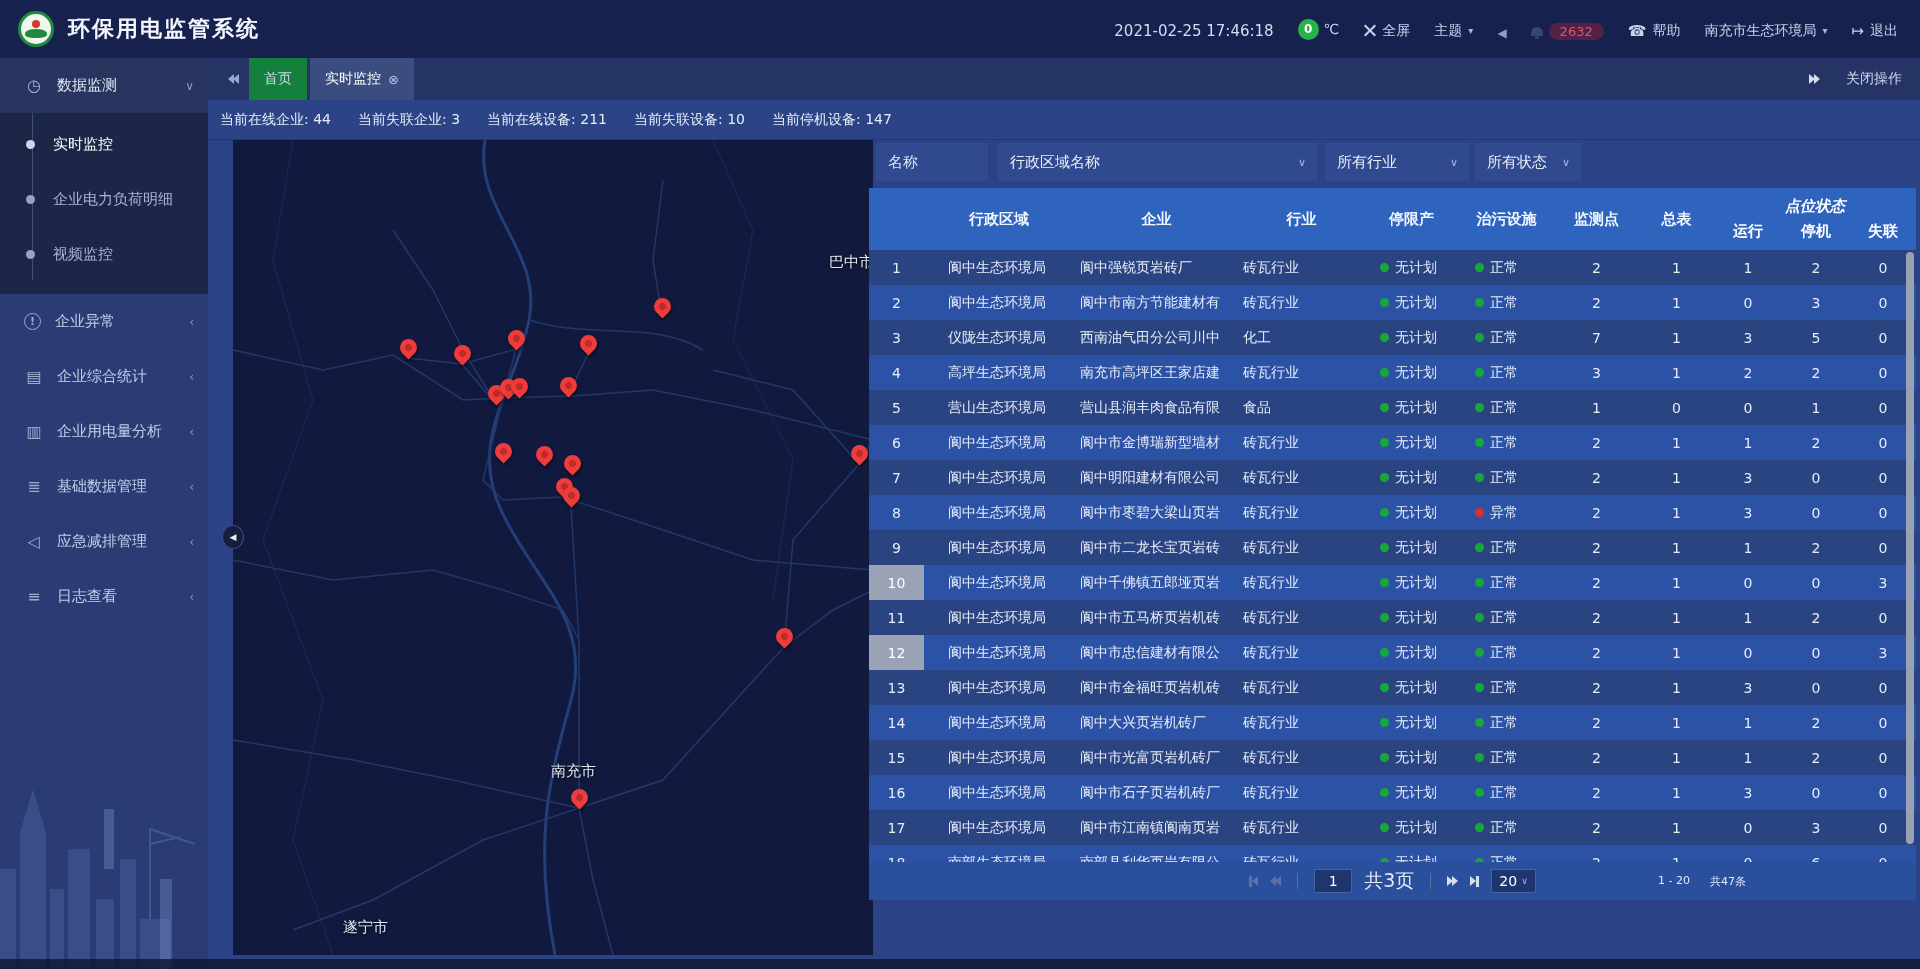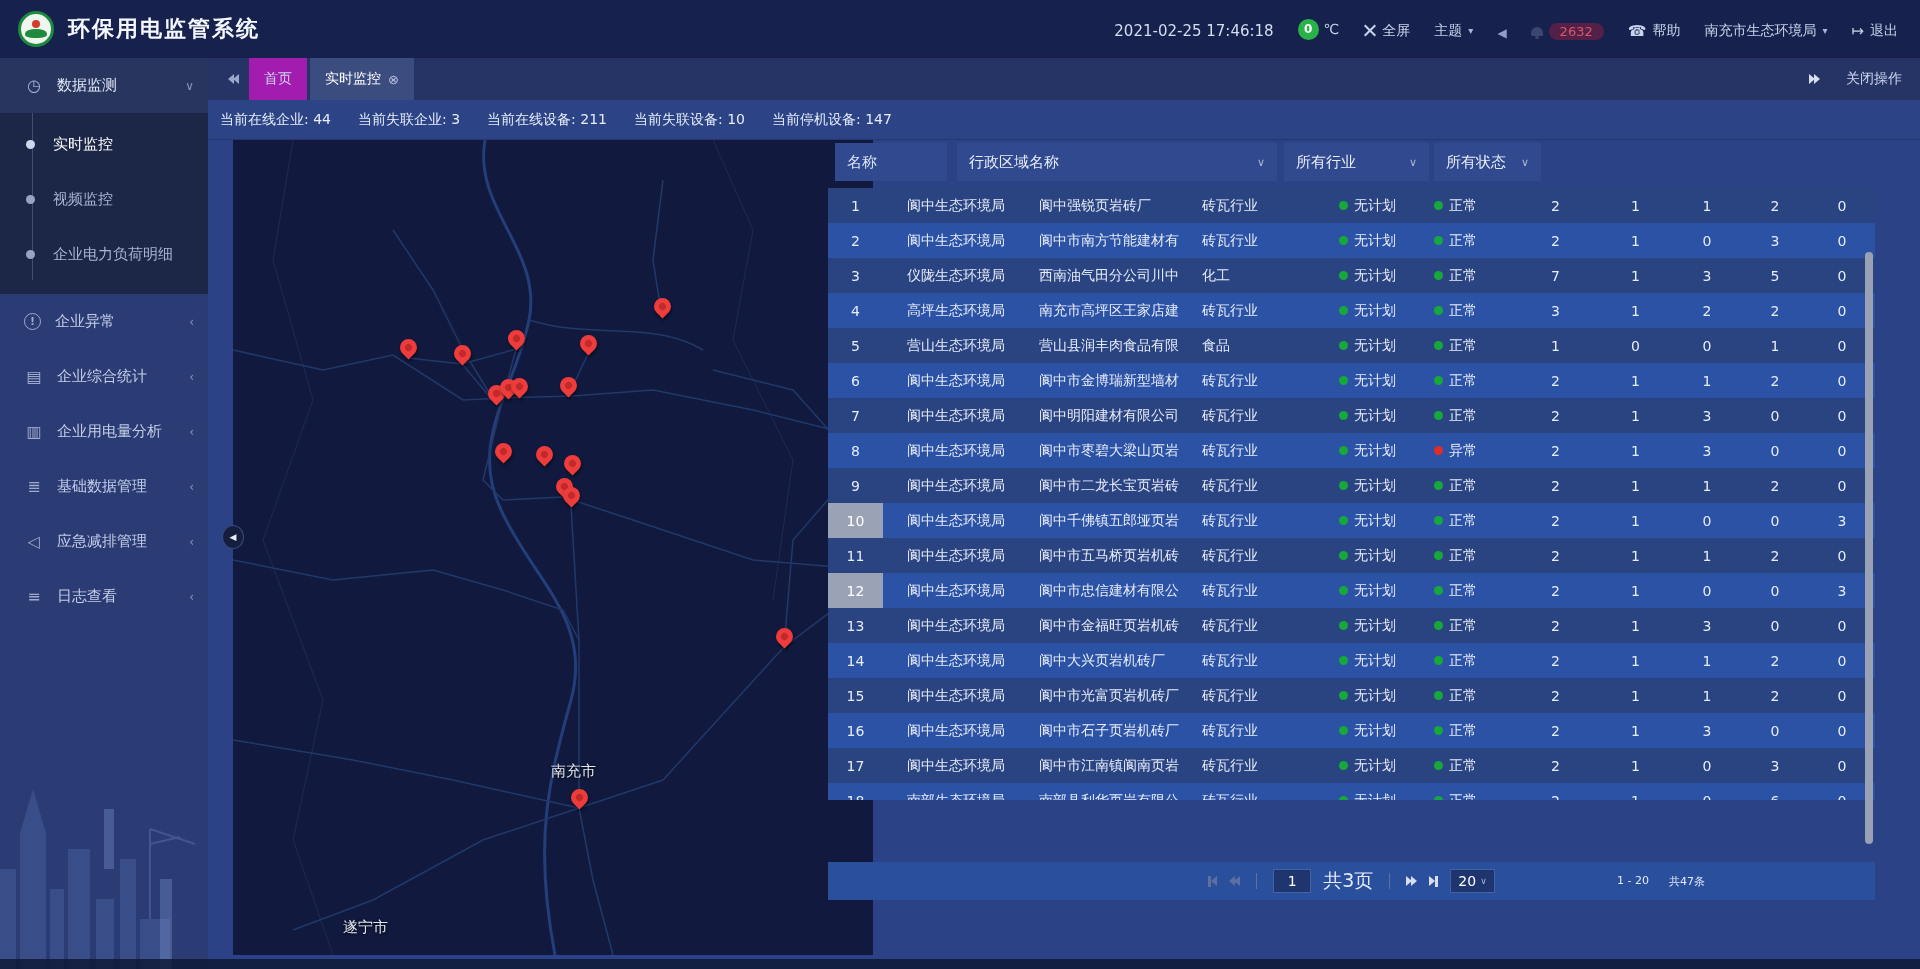--- a/index.html
+++ b/index.html
@@ -44,21 +44,21 @@
   .smi { height:55px; display:flex; align-items:center; padding-left:26px; color:#a9b4d4; font-size:15px; cursor:pointer; position:relative; }
   .smi .bullet { width:9px; height:9px; border-radius:50%; background:#97a3c4; margin-right:18px; position:relative; z-index:1; }
   .smi.active { color:#ffffff; }
   .smi.active .bullet { background:#cdd6ee; }
   .skyline { position:absolute; bottom:0; left:0; opacity:.9; }
 
   
   .main { position:absolute; left:208px; right:0; top:58px; bottom:0; display:flex; flex-direction:column; }
   .tabbar { height:42px; background:#263465; display:flex; align-items:stretch; padding-left:10px; flex:0 0 auto; }
   .tab-scroll { display:flex; align-items:center; padding:0 10px; color:#8f9cc0; }
-  .tab { display:flex; align-items:center; gap:7px; padding:0 15px; margin-right:3px; background:#a21caf; color:#ccd5ee; font-size:14px; cursor:pointer; }
+  .tab { display:flex; align-items:center; gap:7px; padding:0 15px; margin-right:3px; background:#15803d; color:#ccd5ee; font-size:14px; cursor:pointer; }
   .tab.active { background:#3b4c7f; color:#fff; }
   .tab-close { font-size:13px; color:#bac5e0; cursor:pointer; }
   .tab-ops { margin-left:auto; display:flex; align-items:center; gap:26px; padding-right:18px; color:#ccd5ee; font-size:14px; }
   .dbl { display:flex; align-items:center; }
   .tri { width:0; height:0; border:5px solid transparent; display:inline-block; }
   .tri.left  { border-left:none;  border-right:6px solid #9aa7cb; }
   .tri.right { border-right:none; border-left:6px solid #9aa7cb; }
   .tri.tight { margin-left:-1px; }
   .dbl.bright .tri.right { border-left-color:#d7deef; }
 
@@ -69,21 +69,21 @@
   .content { position:relative; flex:1; background:#2b4286; }
 
   
   .map { position:absolute; left:25px; top:0; width:640px; height:815px; background:#111a3e; overflow:hidden; }
   .city { position:absolute; color:#e2e8f5; font-size:15px; text-shadow:0 1px 3px #000; white-space:nowrap; }
   .pin { position:absolute; width:17px; height:17px; background:#ee3c3c; border-radius:50% 50% 50% 0; transform:rotate(-45deg); box-shadow:-1px 2px 3px rgba(0,0,0,.55); }
   .pin::after { content:''; position:absolute; left:5px; top:5px; width:7px; height:7px; border-radius:50%; background:#c02a2a; }
   .collapse-handle { position:absolute; left:14px; top:385px; width:22px; height:24px; background:#151e3e; border:1px solid #3a4a7e; border-radius:50%; display:flex; align-items:center; justify-content:center; font-size:9px; color:#e8ecf5; cursor:pointer; z-index:4; }
 
   
-  .panel { position:absolute; left:620px; top:0; width:1047px; height:815px; }
+  .panel { position:absolute; left:661px; top:0; width:1047px; height:815px; }
   .filters { position:absolute; top:3px; left:7px; display:flex; gap:10px; height:38px; }
   .f-input { width:112px; height:38px; background:#31498f; border:none; outline:none; color:#fff; font-size:15px; padding:0 12px; font-family:inherit; }
   .f-input::placeholder { color:#dbe3f4; opacity:1; }
   .f-select { height:38px; background:#31498f; display:flex; align-items:center; justify-content:space-between; padding:0 12px; font-size:15px; color:#e8eef8; cursor:pointer; }
   .f-select .caret { font-size:11px; }
   .f-select.w1 { width:320px; }
   .f-select.w2 { width:145px; margin-left:-3px; }
   .f-select.w3 { width:107px; margin-left:-5px; }
 
   .table { position:absolute; top:48px; left:0; right:0; }
@@ -173,25 +173,25 @@
         <span class="mi-label">数据监测</span>
         <span class="mi-chev">∨</span>
       </div>
       <div class="submenu">
         <div class="smi active">
           <span class="bullet"></span>
           <span class="smi-label">实时监控</span>
         </div>
         <div class="smi">
           <span class="bullet"></span>
-          <span class="smi-label">视频监控</span>
+          <span class="smi-label">企业电力负荷明细</span>
         </div>
         <div class="smi">
           <span class="bullet"></span>
-          <span class="smi-label">企业电力负荷明细</span>
+          <span class="smi-label">视频监控</span>
         </div>
       </div>
       <div class="mi">
         <span class="mi-icon circled">!</span>
         <span class="mi-label">企业异常</span>
         <span class="mi-chev">‹</span>
       </div>
       <div class="mi">
         <span class="mi-icon">▤</span>
         <span class="mi-label">企业综合统计</span>
@@ -333,20 +333,40 @@
           <span>所有行业</span>
           <span class="caret">∨</span>
         </div>
         <div class="f-select w3">
           <span>所有状态</span>
           <span class="caret">∨</span>
         </div>
       </div>
 
       <div class="table">
+        <div class="thead">
+          <div class="th-main">
+              <div class="th"></div>
+              <div class="th">行政区域</div>
+              <div class="th">企业</div>
+              <div class="th">行业</div>
+              <div class="th">停限产</div>
+              <div class="th">治污设施</div>
+              <div class="th">监测点</div>
+              <div class="th">总表</div>
+            </div>
+          <div class="th-group">
+            <div class="th-group-label">点位状态</div>
+            <div class="th-subrow">
+                <div class="th sub">运行</div>
+                <div class="th sub">停机</div>
+                <div class="th sub">失联</div>
+              </div>
+          </div>
+        </div>
         <div class="tbody">
             <div class="tr">
               <div class="td c-no">1</div>
               <div class="td c-region">阆中生态环境局</div>
               <div class="td c-company">阆中强锐页岩砖厂</div>
               <div class="td c-industry">砖瓦行业</div>
               <div class="td c-dot">
                 <span class="dot green"></span>
                 <span>无计划</span>
               </div>

